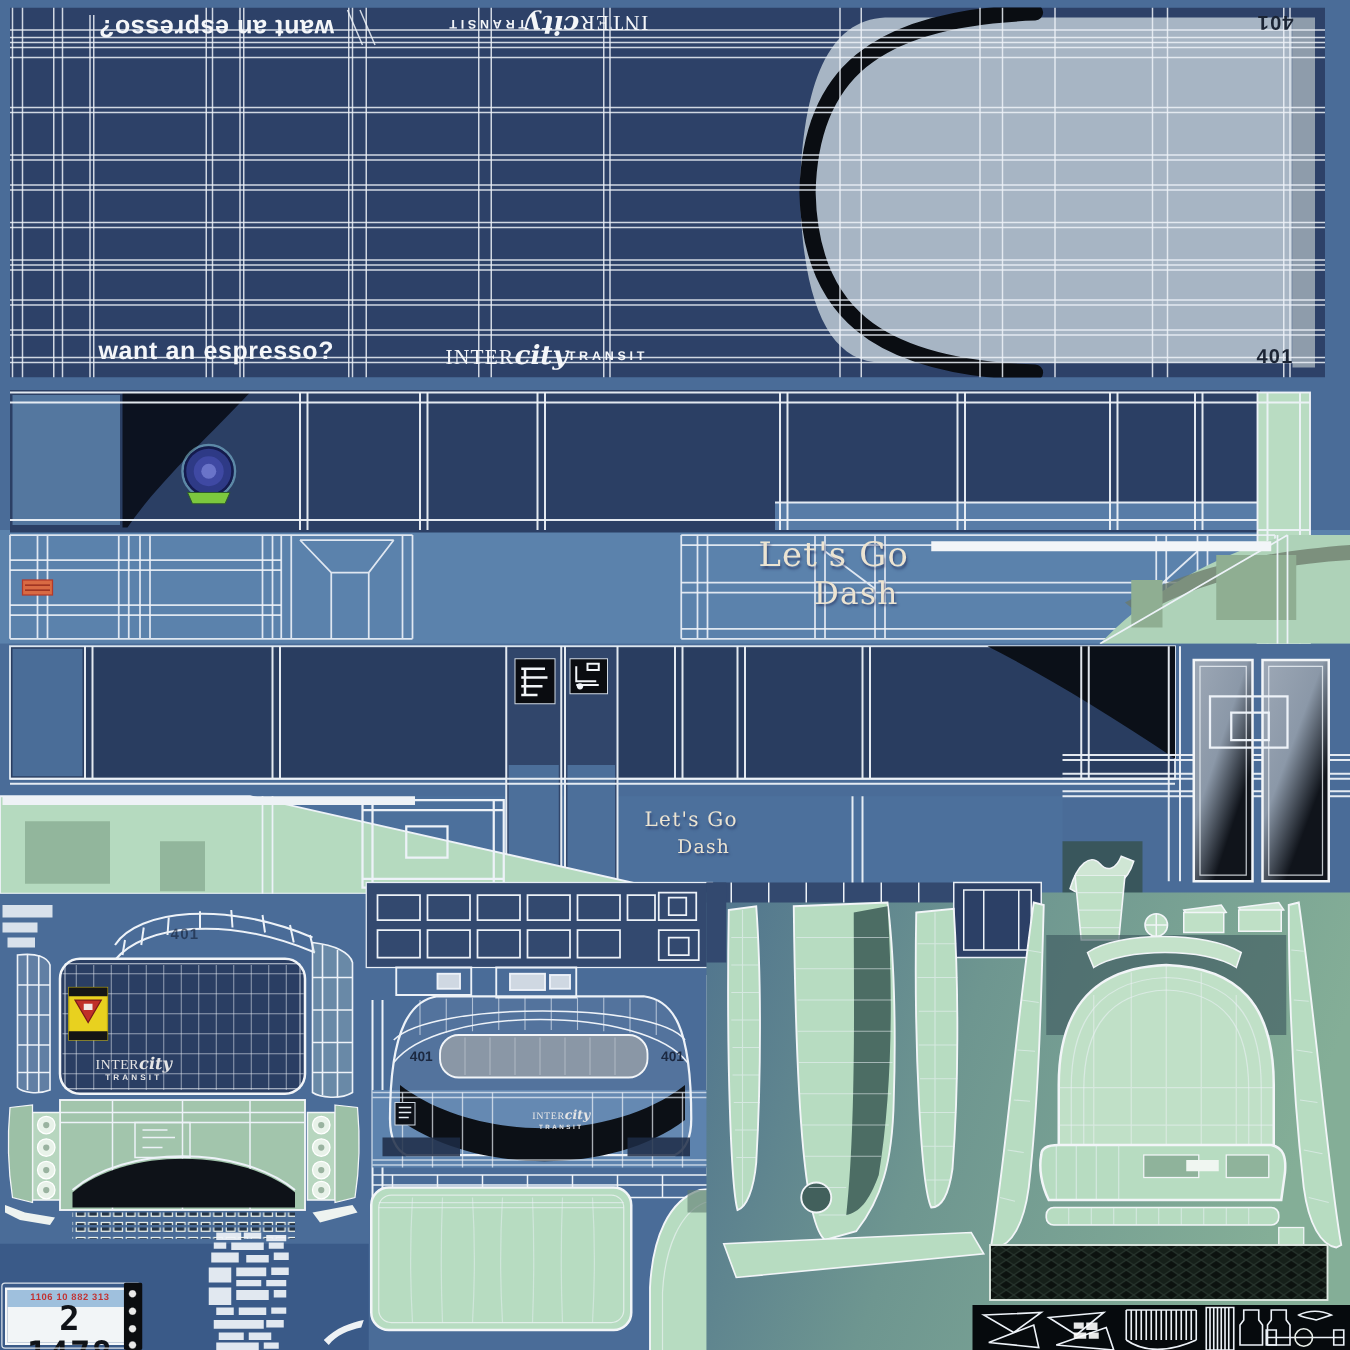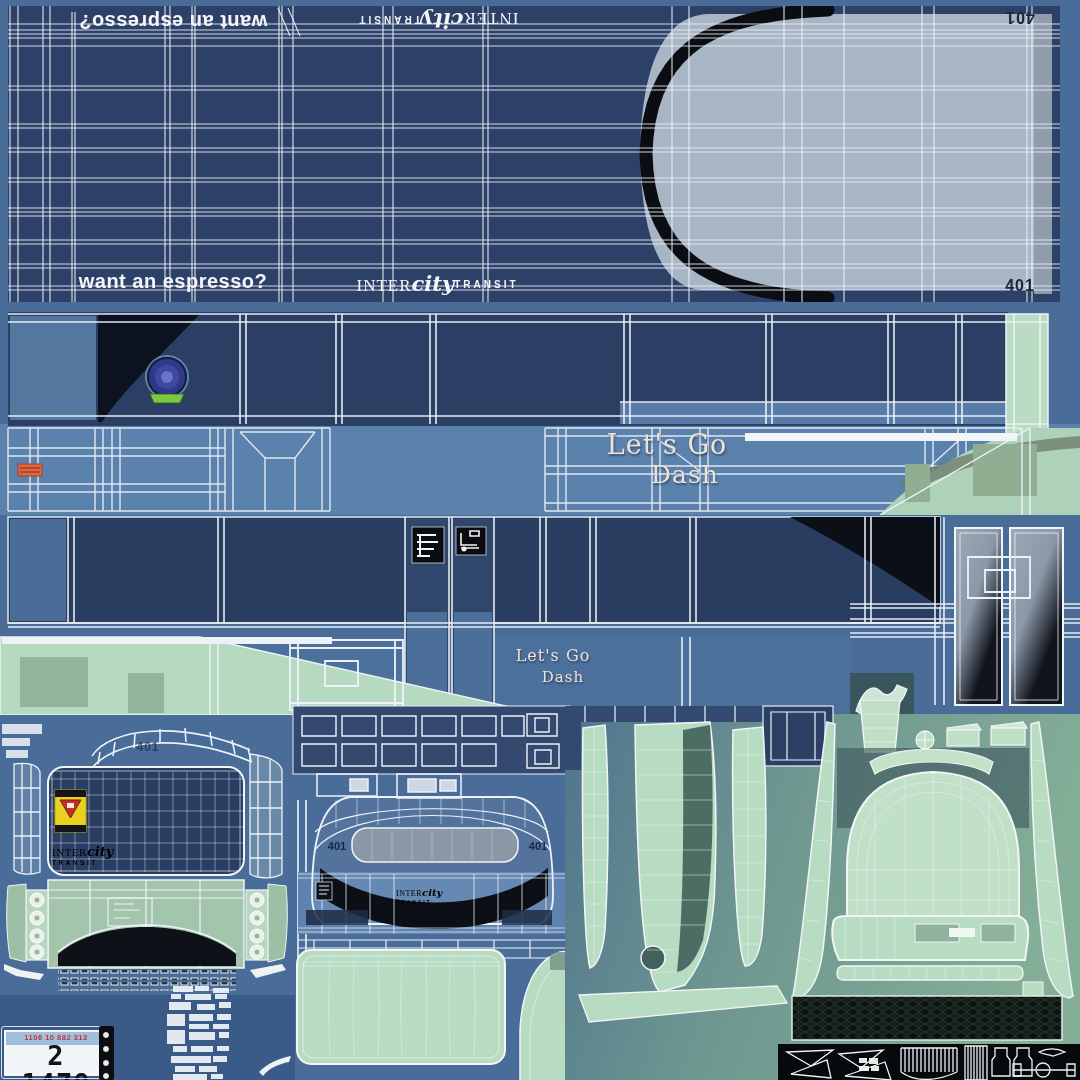--- a/index.html
+++ b/index.html
@@ -13,21 +13,21 @@
   .flip{transform:rotate(180deg);}
   .brandline{white-space:nowrap;color:#f4f6f9;}
   .b-pre{font-family:"Liberation Serif",serif;font-size:17px;letter-spacing:1px;}
   .b-city{font-family:"DejaVu Serif",serif;font-style:italic;font-weight:bold;font-size:21px;}
   .b-suf{font-size:10px;font-weight:bold;letter-spacing:3px;vertical-align:3px;}
   .roofnum{font-weight:bold;font-size:16px;color:#1b2434;letter-spacing:1px;}
   .tagline{font-family:"DejaVu Serif",serif;font-weight:normal;color:#ece4d2;
            text-shadow:1px 2px 2px rgba(30,35,80,.55);letter-spacing:1px;white-space:nowrap;}
   .num-sm{font-weight:bold;font-size:11px;color:#1b2840;}
   .rearnum{font-weight:bold;font-size:12px;color:#16243e;opacity:.65;letter-spacing:1px;}
-  .logo-stack{color:#000000;text-align:left;line-height:1.05;}
+  .logo-stack{color:#e5e5e5;text-align:center;line-height:1.05;padding-left:16px;}
   .logo-stack .l1 .b-pre{font-size:11px;letter-spacing:.5px;}
   .logo-stack .l1 .b-city{font-size:13px;}
   .logo-stack .l2{font-size:6.5px;font-weight:bold;letter-spacing:2.5px;}
   .logo-stack.tiny .l1 .b-pre{font-size:8px;}
   .logo-stack.tiny .l1 .b-city{font-size:10px;}
   .logo-stack.tiny .l2{font-size:5px;letter-spacing:2px;}
   
   #plate{left:4px;top:1030px;width:104px;height:46px;
      background:linear-gradient(#9fc0dd 0 32%,#f2f5f7 32%);
      border:2px solid #f5f8fa;border-radius:0;box-sizing:border-box;}

